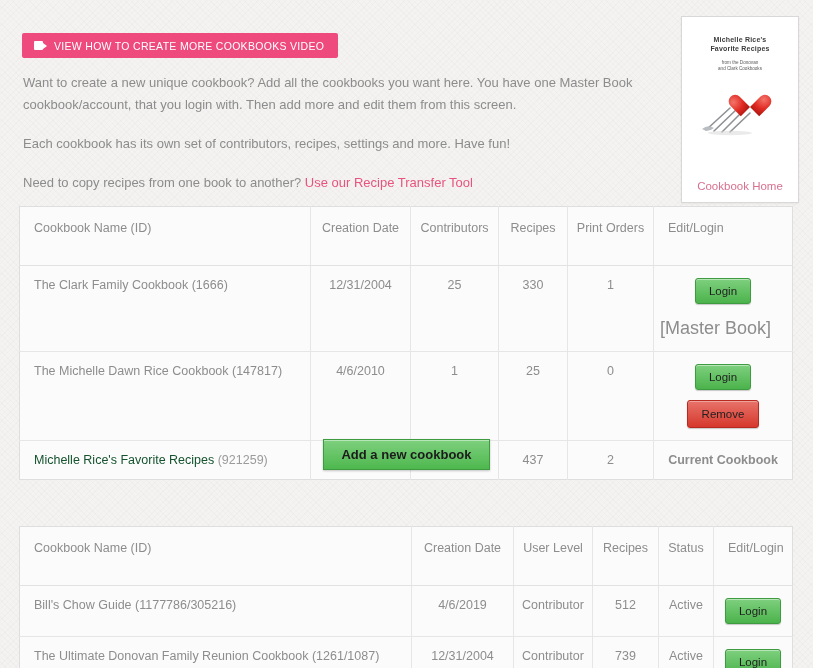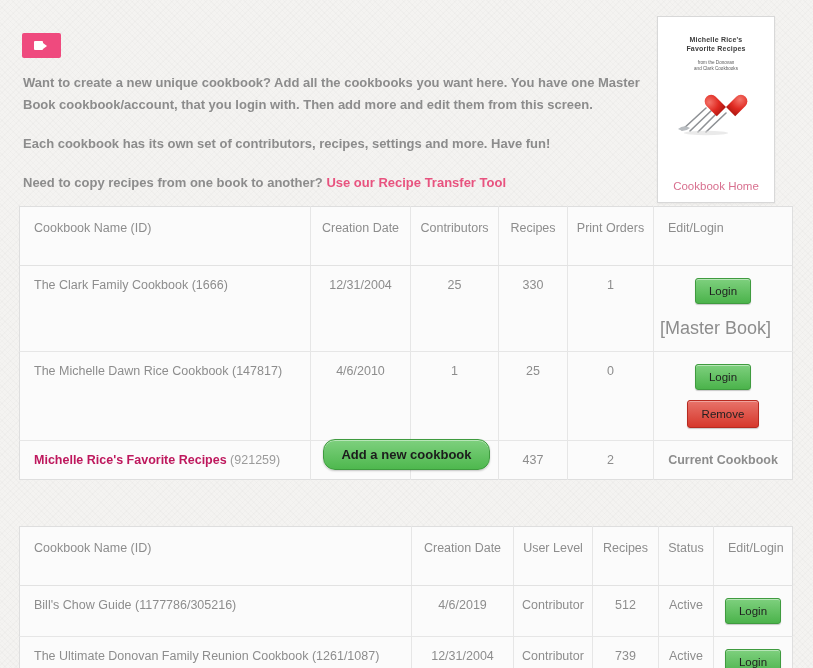--- a/index.html
+++ b/index.html
@@ -67,34 +67,33 @@
 
   
   .intro {
     position: absolute;
     left: 23px;
     top: 72px;
     width: 624px;
     line-height: 22px;
     color: #8c8c8c;
     font-size: 13px;
-    font-weight: bold;
   }
   .intro p { margin: 0 0 17px 0; }
   .intro p:last-child { margin-bottom: 0; }
   .pink-link {
     color: #e8537f;
     text-decoration: none;
     cursor: pointer;
   }
 
   
   .book-card {
     position: absolute;
-    left: 657px;
+    left: 681px;
     top: 16px;
     width: 116px;
     height: 185px;
     background: #ffffff;
     border: 1px solid #d8d8d8;
     box-shadow: 0 1px 2px rgba(0,0,0,0.05);
     overflow: hidden;
   }
   .book-title {
     margin-top: 18px;
@@ -189,22 +188,22 @@
     border-bottom: 1px solid #e6e6e6;
     vertical-align: top;
   }
   .tbl td:last-child { border-right: none; }
   .tbl tr:last-child td { border-bottom: none; }
 
   #table-main { left: 19px; top: 206px; width: 773px; }
   #table-other { left: 19px; top: 526px; width: 773px; }
 
   .cur-name {
-    color: #be185d;
-    font-weight: bold;
+    color: #14532d;
+    font-weight: normal;
   }
   .cur-id {
     color: #9b9b9b;
     font-weight: normal;
   }
   .cur-status {
     color: #e03127;
     font-weight: bold;
     text-align: left;
     padding-left: 14px;
@@ -244,21 +243,21 @@
   .add-btn-wrap {
     position: absolute;
     left: 0; top: 439px;
     width: 813px;
     text-align: center;
   }
   .btn-add {
     display: inline-block;
     background: linear-gradient(to bottom, #7ed07e 0%, #4eb84e 100%);
     border: 1px solid #3f9b3f;
-    border-radius: 12px;
+    border-radius: 0;
     padding: 7px 17px;
     font-size: 13px;
     font-weight: bold;
     color: #1c1c1c;
     box-shadow: inset 0 1px 0 rgba(255,255,255,0.45), 0 1px 2px rgba(0,0,0,0.22);
     cursor: pointer;
   }
 
   .note {
     position: absolute;
@@ -273,20 +272,21 @@
 </head>
 <body>
 
 <div class="page">
 
   <div class="video-btn">
     <span class="video-cam">
       <span class="body"></span>
         <span class="lens"></span>
     </span>
+    <span>VIEW HOW TO CREATE MORE COOKBOOKS VIDEO</span>
   </div>
 
   <div class="intro">
     <p>Want to create a new unique cookbook? Add all the cookbooks you want here. You have one Master Book cookbook/account, that you login with. Then add more and edit them from this screen.</p>
     <p>Each cookbook has its own set of contributors, recipes, settings and more. Have fun!</p>
     <p><span>Need to copy recipes from one book to another? </span><a class="pink-link">Use our Recipe Transfer Tool</a></p>
   </div>
 
   <div class="book-card">
     <div class="book-title">

